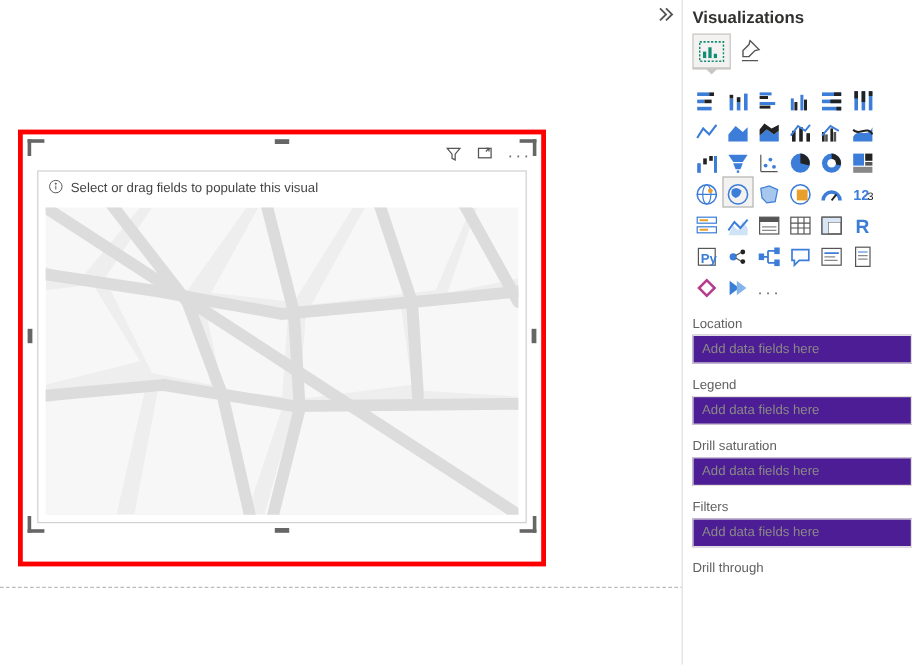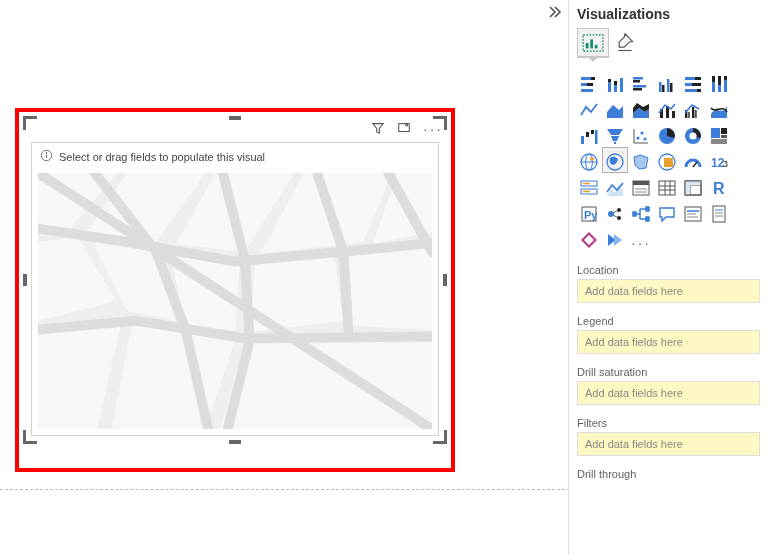--- a/index.html
+++ b/index.html
@@ -40,21 +40,21 @@
   .mode-btn.active { background:#f3f2f1; border:1px solid #c8c6c4; border-bottom:2px solid #c8c6c4; position:relative;}
   .mode-btn.active::after{content:"";position:absolute;bottom:-6px;left:50%;transform:translateX(-50%);width:0;height:0;border-left:5px solid transparent;border-right:5px solid transparent;border-top:5px solid #c8c6c4;}
 
   .viz-grid { display: grid; grid-template-columns: repeat(6, 24px); gap: 2px 2px; padding: 8px 0 10px 0; }
   .viz-icon { width: 24px; height: 24px; display:flex; align-items:flex-end; justify-content:center; cursor:pointer; }
   .viz-icon.selected { background:#f3f2f1; outline:1px solid #b0b0b0; }
   .viz-icon svg { width:20px; height:20px; }
 
   .field-section { margin-top:4px; }
   .field-label { font-size: 11px; color:#616161; margin-bottom:3px; }
-  .field-well { background:#fef9c3; border:1px solid #e1dfdd; padding:5px 7px; font-size:11px; color:#8a8886; margin-bottom:12px; min-height:24px; }
+  .field-well { background:#4c1d95; border:1px solid #e1dfdd; padding:5px 7px; font-size:11px; color:#8a8886; margin-bottom:12px; min-height:24px; }
 
   .filters-tab { position: absolute; left: 578px; top: 4px; width: 22px; text-align: center; }
   .filters-tab .chev { font-size:14px; color:#555; }
   .filters-label { writing-mode: vertical-rl; font-size: 12px; color: #323130; margin-top:6px; display:flex; align-items:center; gap:4px; }
 
   .dots{font-size:14px;letter-spacing:2px;color:#666;line-height:1;}
 </style>
 </head>
 <body>
 

